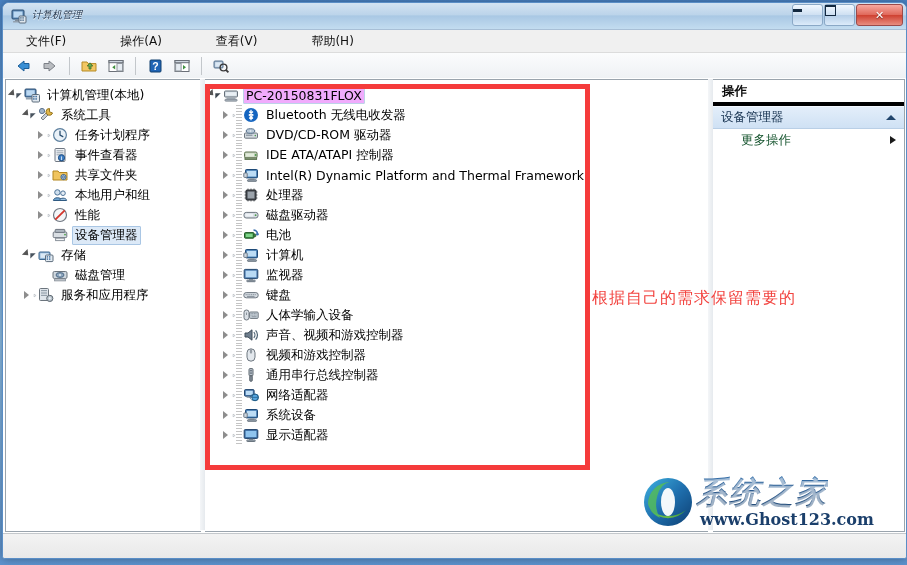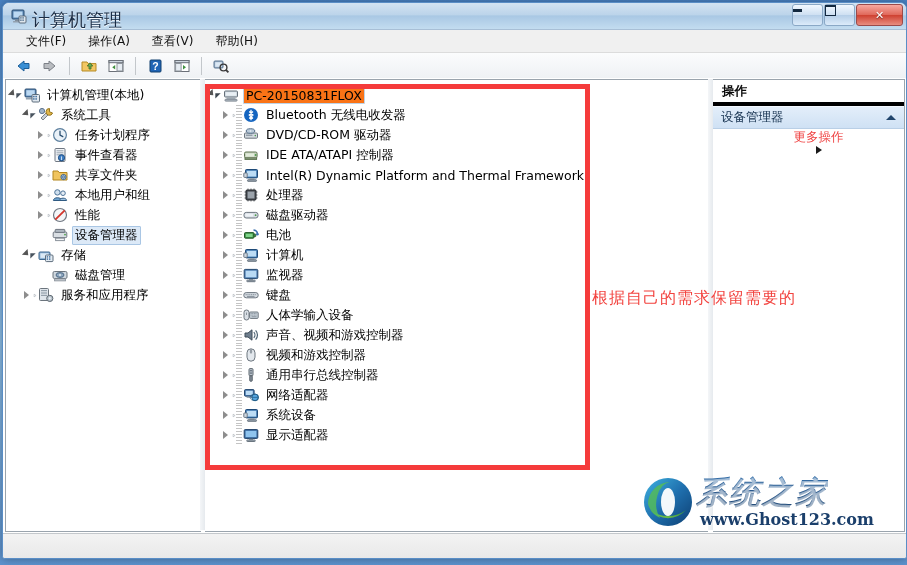--- a/index.html
+++ b/index.html
@@ -32,23 +32,24 @@
     position:relative;height:26px;
     background:linear-gradient(180deg,#d3e3f2 0%,#bcd4ea 45%,#a9c8e4 50%,#c3dcf0 100%);
     border-bottom:1px solid #a8bfd6;
     border-radius:6px 6px 0 0;
   }
   .title-ico{
     position:absolute;left:8px;top:5px;width:16px;height:16px;
   }
   .title-text{
     position:absolute;left:29px;top:5px;
-    font-size:18px;color:#1b2d45;
+    font-size:10px;color:#1b2d45;
     text-shadow:0 1px 0 rgba(255,255,255,.9);
     white-space:nowrap;
+    font-style:italic;
   }
   .winbtns{position:absolute;right:3px;top:1px;display:flex;}
   .wb{
     width:29px;height:20px;margin-left:1px;
     border:1px solid #8aa8c6;border-radius:3px;
     background:linear-gradient(180deg,#f2f8ff 0%,#cfe0f2 48%,#b6cfe8 52%,#dcebfa 100%);
     position:relative;cursor:default;
   }
   .wb.close{
     width:45px;
@@ -58,21 +59,21 @@
   .wb i{position:absolute;left:50%;top:50%;transform:translate(-50%,-50%);
         font-style:normal;font-size:11px;color:#12283f;line-height:1;}
   .wb.close i{color:#fff;font-weight:bold;text-shadow:0 1px 1px rgba(0,0,0,.45);}
   .wb .min-glyph{width:9px;height:3px;background:#12283f;display:block;margin-top:4px;}
   .wb .max-glyph{width:9px;height:8px;border:1px solid #12283f;border-top-width:2px;display:block;}
 
   
   .menubar{
     height:22px;background:#f0f0f0;
     border-bottom:1px solid #dcdcdc;
-    display:flex;align-items:center;padding-left:12px;
+    display:flex;align-items:center;padding-left:12px;gap:32px;
   }
   .menu-item{
     padding:2px 11px;font-size:12px;color:#111;white-space:nowrap;cursor:default;
   }
 
   
   .toolbar{
     height:26px;
     background:linear-gradient(180deg,#fbfcfd 0%,#eef1f4 100%);
     border-bottom:1px solid #c8ccd0;
@@ -126,21 +127,21 @@
     width:13px;height:20px;flex:0 0 13px;
     display:flex;align-items:center;justify-content:center;
     font-size:8px;color:#6a6a6a;
   }
   .twist.open::before{content:"";width:0;height:0;border-left:5px solid #555;border-top:4px solid transparent;border-bottom:4px solid transparent;transform:rotate(45deg) translate(-1px,-1px);}
   .twist.closed::before{content:"";width:0;height:0;border-left:5px solid transparent;border-top:4px solid transparent;border-bottom:4px solid transparent;border-left-color:transparent;box-sizing:border-box;border:4px solid transparent;border-left:5px solid #8d8d8d;}
   .twist.none::before{content:"";}
   .ticon{width:18px;height:18px;flex:0 0 18px;display:flex;align-items:center;justify-content:center;margin-right:3px;}
   .tlabel{padding:1px 3px;border-radius:1px;}
   .trow.selected .tlabel{background:#dce9f7;border:1px solid #a9c6e4;padding:0px 2px;}
-  .trow.rootsel .tlabel{background:#f97316;border:1px solid #bdd3e8;padding:0px 2px;}
+  .trow.rootsel .tlabel{background:#f0abfc;border:1px solid #bdd3e8;padding:0px 2px;}
 
   
   .ind1{padding-left:4px;}
   .ind2{padding-left:18px;}
   .ind3{padding-left:32px;}
 
   
   .dots{width:6px;height:20px;flex:0 0 6px;background-image:linear-gradient(#b9b9b9 1px,transparent 1px);background-size:2px 3px;background-position:2px 0;opacity:.85;}
 
   
@@ -151,21 +152,21 @@
   }
   .act-group{
     height:21px;display:flex;align-items:center;padding:0 8px;
     background:linear-gradient(180deg,#e3eefa 0%,#cfe1f4 100%);
     border-top:1px solid #f4f9ff;border-bottom:1px solid #b9cfe6;
     font-size:12.5px;color:#15314f;cursor:default;
   }
   .act-group .gname{flex:1;}
   .act-item{
     height:22px;display:flex;align-items:center;padding:0 8px 0 28px;
-    font-size:12.5px;color:#ef4444;cursor:default;flex-direction:column;
+    font-size:12.5px;color:#14532d;cursor:default;
   }
   .act-item .aname{flex:1;}
   .caret-up{width:0;height:0;border-left:5px solid transparent;border-right:5px solid transparent;border-bottom:5px solid #21456c;}
   .caret-right{width:0;height:0;border-top:4px solid transparent;border-bottom:4px solid transparent;border-left:6px solid #1a1a1a;}
 
   
   .redbox{
     position:absolute;left:205px;top:84px;width:385px;height:386px;
     border:5px solid #f53b3b;box-sizing:border-box;
     pointer-events:none;

